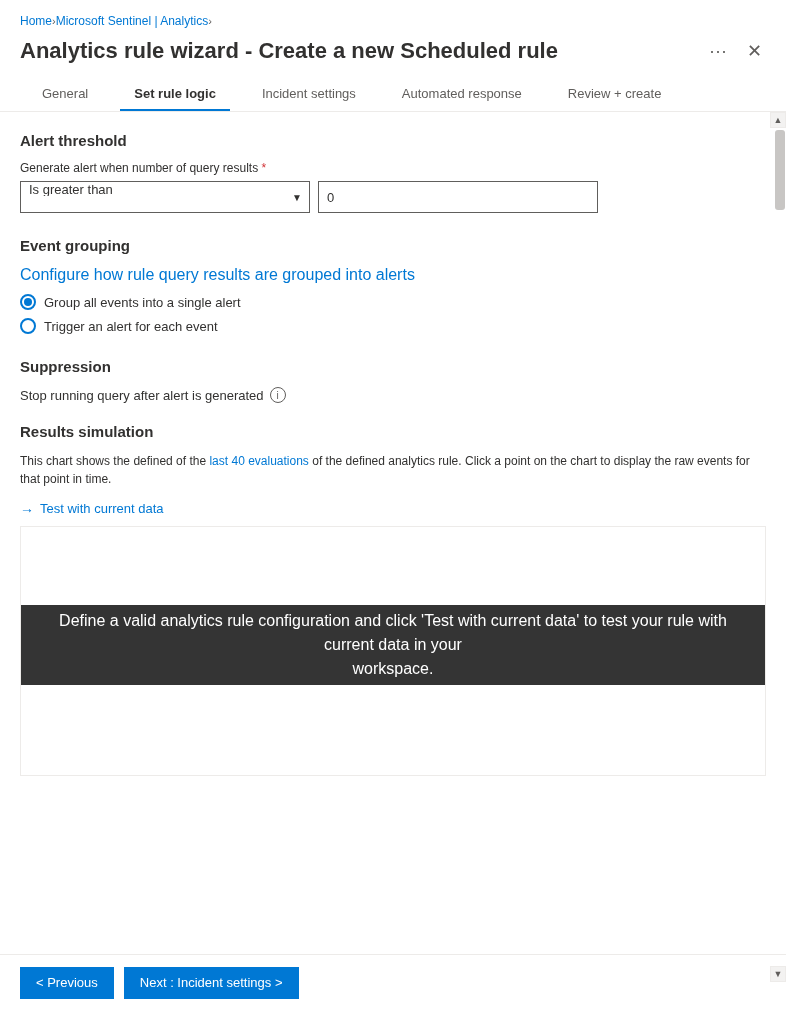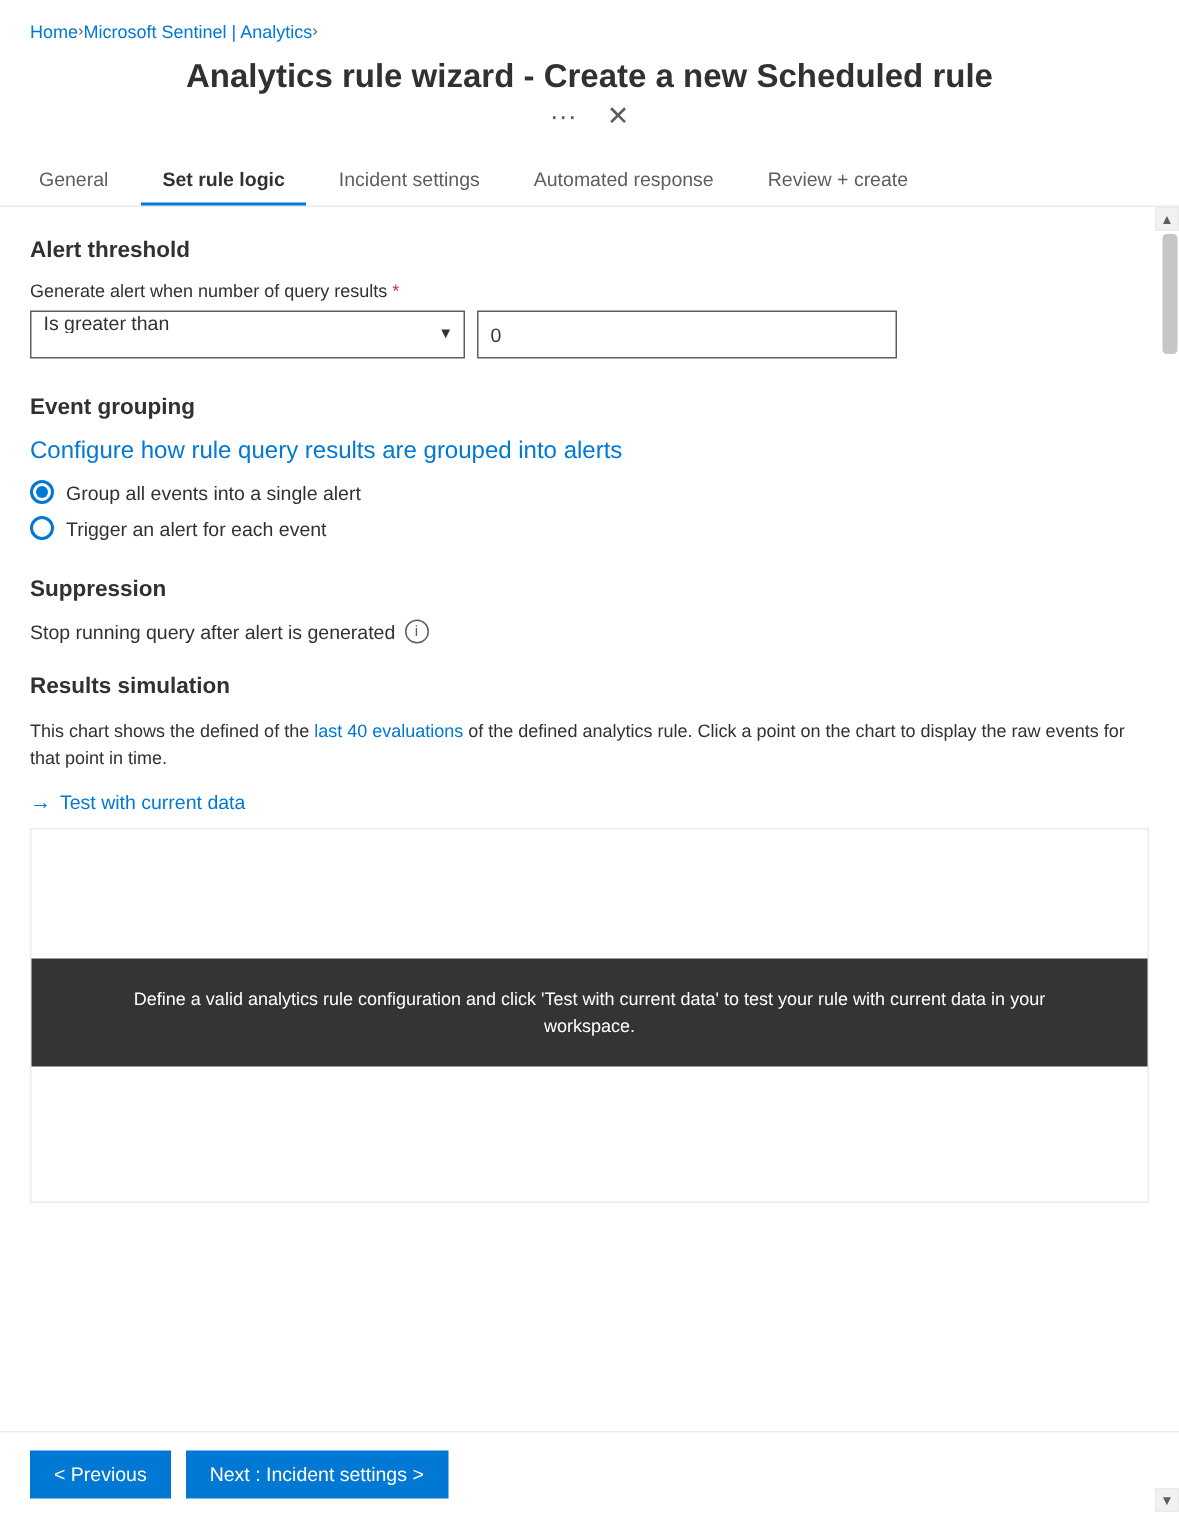--- a/index.html
+++ b/index.html
@@ -21,21 +21,20 @@
       gap: 0;
     }
     .breadcrumb span { color: #605e5c; }
     .breadcrumb a { color: #0078d4; text-decoration: none; }
     .chevron { color: #605e5c; font-size: 11px; }
     .page-header {
       display: flex;
       align-items: center;
       justify-content: space-between;
       padding: 4px 20px 14px 20px;
-      flex-direction: column;
     }
     .page-title {
       font-size: 22px;
       font-weight: 600;
       color: #323130;
       flex: 1;
     }
     .header-icons {
       display: flex;
       align-items: center;
@@ -46,22 +45,22 @@
       border: none;
       cursor: pointer;
       color: #605e5c;
       font-size: 18px;
       padding: 2px 4px;
     }
     .tabs-bar {
       display: flex;
       align-items: center;
       border-bottom: 1px solid #edebe9;
-      padding: 0 12px;
-      gap: 8px;
+      padding: 0 28px;
+      gap: 18px;
     }
     .tab {
       padding: 8px 14px;
       font-size: 13px;
       cursor: pointer;
       color: #605e5c;
       border-bottom: 2px solid transparent;
       white-space: nowrap;
       background: none;
       border-top: none;
@@ -233,22 +232,22 @@
       background: #fff;
     }
     .chart-message {
       position: absolute;
       bottom: 90px;
       left: 0;
       right: 0;
       background: rgba(30,30,30,0.9);
       color: #fff;
       text-align: center;
-      padding: 18px 16px;
-      font-size: 12px;
+      padding: 4px 16px;
+      font-size: 16px;
       line-height: 1.5;
     }
     .footer-bar {
       position: fixed;
       bottom: 0;
       left: 0;
       width: 786px;
       height: 56px;
       background: #fff;
       border-top: 1px solid #edebe9;

